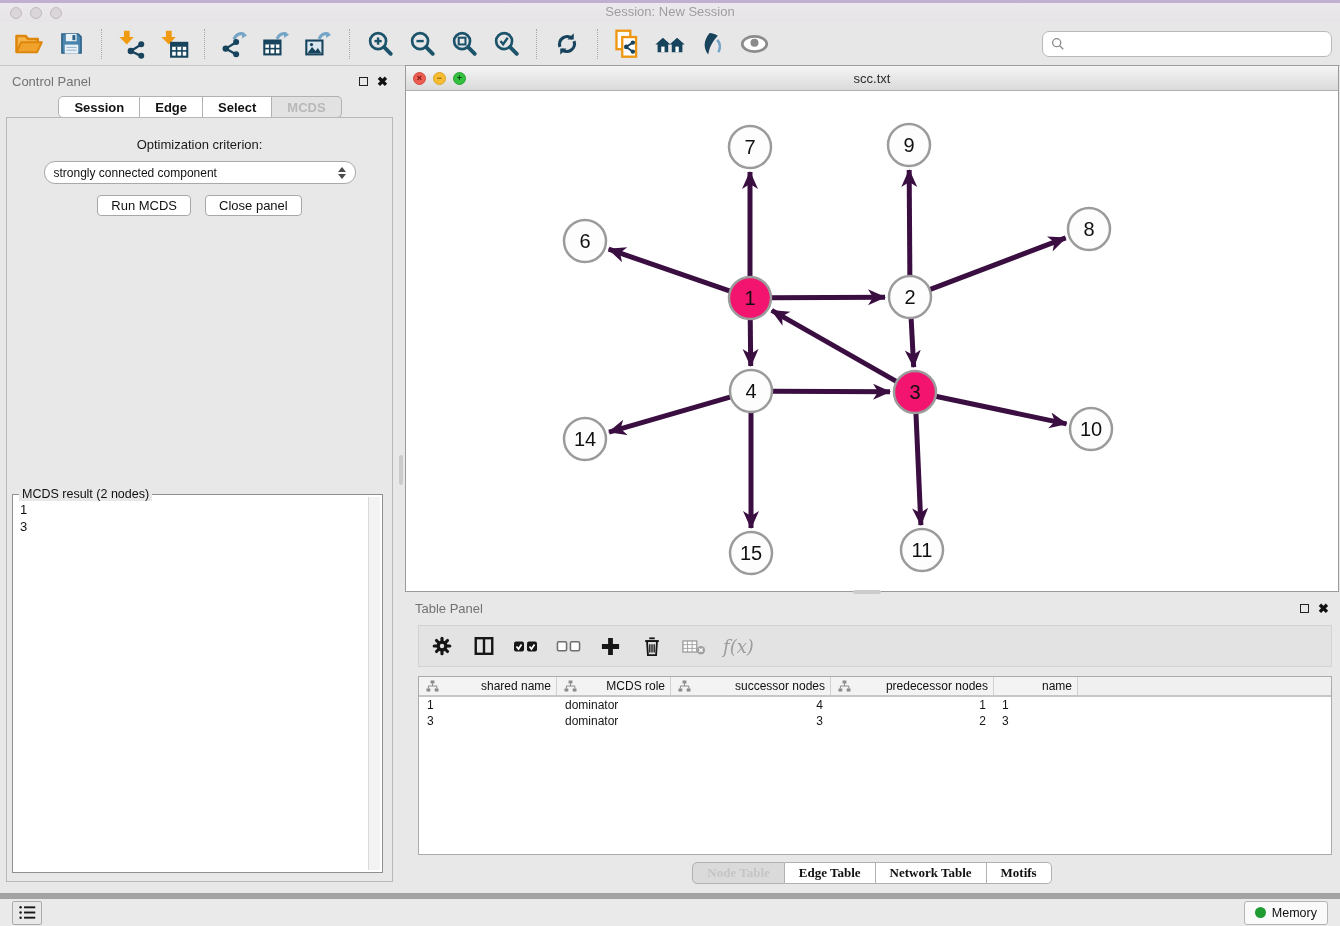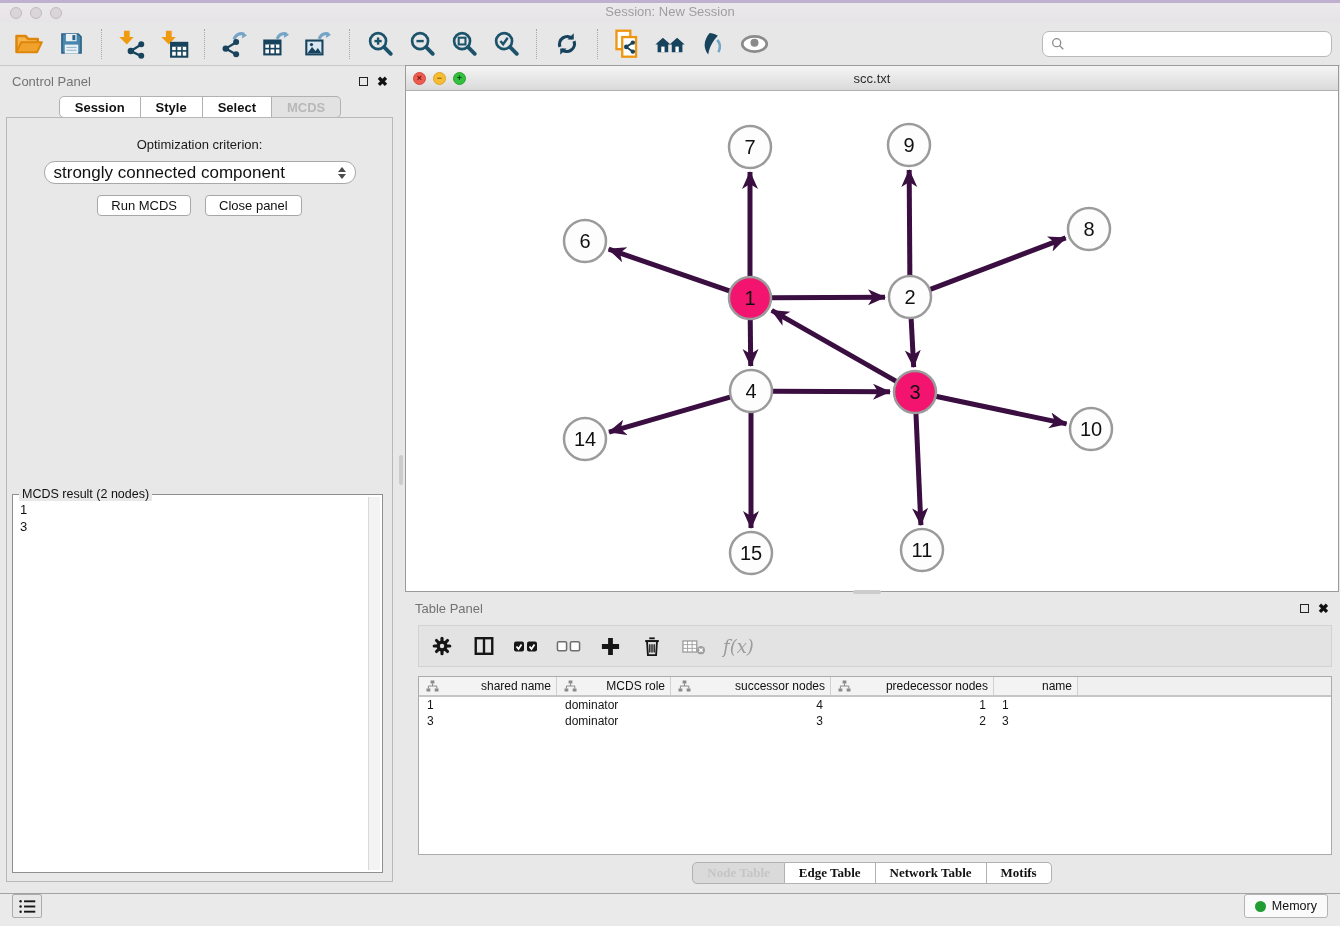--- a/index.html
+++ b/index.html
@@ -35,21 +35,21 @@
   .tab1 { height:22px; padding:0 15px; display:flex; align-items:center; background:#fff;
     border:1px solid #b2b1b2; border-left:none; font-size:13px; font-weight:bold; color:#111; }
   .tab1:first-child { border-left:1px solid #b2b1b2; border-radius:5px 0 0 5px; }
   .tab1:last-child { border-radius:0 5px 5px 0; }
   .tab1.selected { background:#e3e2e3; color:#b9b8b9; }
 
   .cp-body { position:absolute; left:6px; top:117px; width:387px; bottom:44px;
     border:1px solid #b9b8b9; background:#e9e8e9; }
   .opt-label { margin-top:19px; text-align:center; font-size:13px; color:#1a1a1a; }
   .dropdown { margin:9px auto 0 auto; width:312px; height:23px; background:#fff; border:1px solid #a9a9a9;
-    border-radius:11px; display:flex; align-items:center; padding:0 9px; font-size:17px; color:#111; }
+    border-radius:11px; display:flex; align-items:center; padding:0 9px; font-size:12px; color:#111; }
   .stepper { margin-left:auto; display:flex; flex-direction:column; align-items:center; gap:2px; }
   .tri-up { width:0; height:0; border-left:4px solid transparent; border-right:4px solid transparent; border-bottom:5px solid #4c4c4c; }
   .tri-dn { width:0; height:0; border-left:4px solid transparent; border-right:4px solid transparent; border-top:5px solid #4c4c4c; }
   .btn-row { margin-top:11px; display:flex; justify-content:center; gap:14px;text-align:center; }
   .btn { height:21px; padding:0 13px; background:#fff; border:1px solid #a7a7a7; border-radius:4px;
     font-size:13px; color:#111; display:flex; align-items:center; font-family:"Liberation Sans",sans-serif; }
 
   .result-box { position:absolute; left:5px; right:9px; top:376px; bottom:8px; border:1px solid #8f8f8f; background:#fff; }
   .result-label { position:absolute; top:-8px; left:6px; background:#e9e8e9; padding:0 3px; font-size:12.5px; color:#111; }
   .result-lines { position:absolute; inset:2px 15px 2px 2px; padding:4px 5px; font-size:13px; color:#111; line-height:17px; overflow:hidden; }
@@ -90,21 +90,21 @@
   .td.right { justify-content:flex-end; }
   .tp-tabs { position:absolute; left:0; right:0; bottom:6px; display:flex; justify-content:center;font-family:Liberation Serif, serif; }
   .tab2 { height:22px; padding:0 14px; display:flex; align-items:center; background:#fff;
     border:1px solid #b2b1b2; border-left:none; font-size:13px; font-weight:bold; color:#111; }
   .tab2:first-child { border-left:1px solid #b2b1b2; border-radius:5px 0 0 5px; }
   .tab2:last-child { border-radius:0 5px 5px 0; }
   .tab2.selected { background:#dadada; color:#c6c5c6; }
 
   
   .statusbar { position:absolute; left:0; right:0; bottom:0; height:33px; background:#ebeaeb;
-    border-top:1px solid #a3a3a3; display:flex; padding:0 12px; }
+    border-top:6px solid #a3a3a3; display:flex; align-items:center; padding:0 12px; }
   .list-btn { width:30px; height:24px; border:1px solid #ababab; border-radius:2px; background:#e9e8e9;
     display:flex; align-items:center; justify-content:center; }
   .memory-btn { margin-left:auto; height:24px; border:1px solid #b5b4b5; border-radius:3px; background:#fafafa;
     display:flex; align-items:center; gap:6px; padding:0 10px; font-size:12.5px; color:#111; }
   .memdot { width:11px; height:11px; border-radius:50%; background:#1f9d33; }
 </style>
 </head>
 <body>
 
 <div class="app">
@@ -280,21 +280,21 @@
 
   <div class="cp-header">
     <span class="panel-title">Control Panel</span>
     <span class="panel-controls">
       <span class="float-box"></span>
       <span class="close-x">✖</span>
     </span>
   </div>
   <div class="cp-tabs">
       <div class="tab1">Session</div>
-      <div class="tab1">Style</div>
+      <div class="tab1">Edge</div>
       <div class="tab1">Select</div>
       <div class="tab1 selected">MCDS</div>
     </div>
   <div class="cp-body">
     <div class="opt-label">Optimization criterion:</div>
     <div class="dropdown">
       <span>strongly connected component</span>
       <span class="stepper">
         <span class="tri-up"></span>
           <span class="tri-dn"></span>

